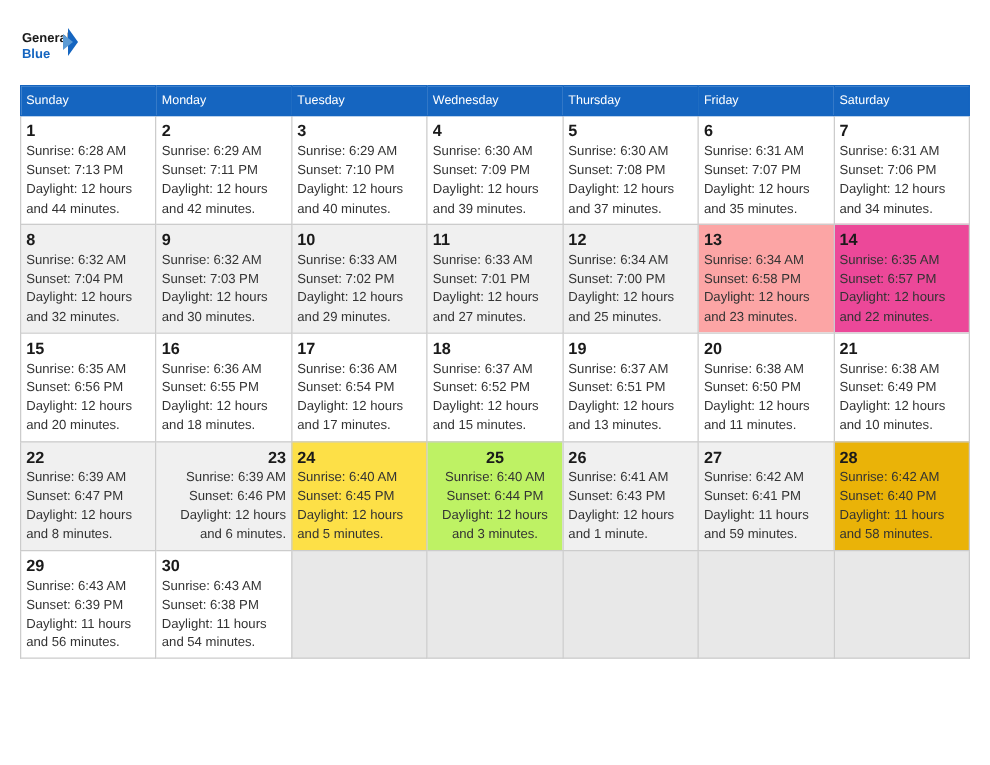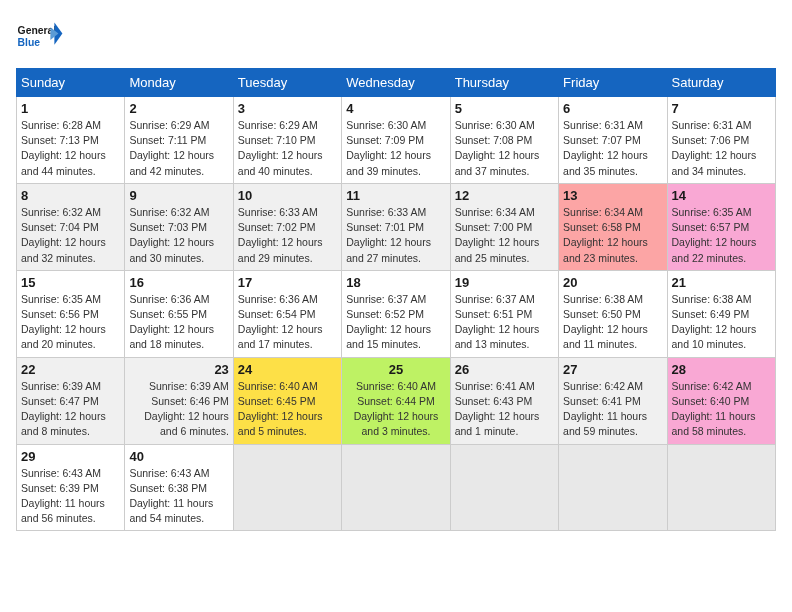--- a/index.html
+++ b/index.html
@@ -31,21 +31,21 @@
     .calendar {
       width: 100%;
       border-collapse: collapse;
       font-size: 11px;
     }
     .calendar th {
       background: #1565C0;
       color: #fff;
       padding: 6px 4px;
       text-align: left;
-      font-size: 13px;
+      font-size: 10px;
       font-weight: normal;
       border: 1px solid #1565C0;
     }
     .calendar td {
       vertical-align: top;
       border: 1px solid #ccc;
       padding: 4px;
       width: 108px;
       min-height: 80px;
       background: #fff;
@@ -156,21 +156,21 @@
           <div class="day-info">Sunrise: 6:33 AM<br>Sunset: 7:01 PM<br>Daylight: 12 hours and 27 minutes.</div>
         </td>
         <td style="background: rgb(240, 240, 240);">
           <span class="day-num">12</span>
           <div class="day-info">Sunrise: 6:34 AM<br>Sunset: 7:00 PM<br>Daylight: 12 hours and 25 minutes.</div>
         </td>
         <td style="background: #fca5a5;">
           <span class="day-num">13</span>
           <div class="day-info">Sunrise: 6:34 AM<br>Sunset: 6:58 PM<br>Daylight: 12 hours and 23 minutes.</div>
         </td>
-        <td style="background: #f9a8d4;">
+        <td style="background: #ec4899;">
           <span class="day-num">14</span>
           <div class="day-info">Sunrise: 6:35 AM<br>Sunset: 6:57 PM<br>Daylight: 12 hours and 22 minutes.</div>
         </td>
       </tr>
       <tr>
         <td>
           <span class="day-num">15</span>
           <div class="day-info">Sunrise: 6:35 AM<br>Sunset: 6:56 PM<br>Daylight: 12 hours and 20 minutes.</div>
         </td>
         <td>
@@ -216,32 +216,32 @@
           <div class="day-info">Sunrise: 6:40 AM<br>Sunset: 6:44 PM<br>Daylight: 12 hours and 3 minutes.</div>
         </td>
         <td style="background: rgb(240, 240, 240);">
           <span class="day-num">26</span>
           <div class="day-info">Sunrise: 6:41 AM<br>Sunset: 6:43 PM<br>Daylight: 12 hours and 1 minute.</div>
         </td>
         <td style="background: rgb(240, 240, 240);">
           <span class="day-num">27</span>
           <div class="day-info">Sunrise: 6:42 AM<br>Sunset: 6:41 PM<br>Daylight: 11 hours and 59 minutes.</div>
         </td>
-        <td style="background: #f9a8d4; margin-top: 48px;">
+        <td style="background: #eab308; margin-top: 48px;">
           <span class="day-num">28</span>
           <div class="day-info">Sunrise: 6:42 AM<br>Sunset: 6:40 PM<br>Daylight: 11 hours and 58 minutes.</div>
         </td>
       </tr>
       <tr>
         <td>
           <span class="day-num">29</span>
           <div class="day-info">Sunrise: 6:43 AM<br>Sunset: 6:39 PM<br>Daylight: 11 hours and 56 minutes.</div>
         </td>
         <td>
-          <span class="day-num">40</span>
+          <span class="day-num">30</span>
           <div class="day-info">Sunrise: 6:43 AM<br>Sunset: 6:38 PM<br>Daylight: 11 hours and 54 minutes.</div>
         </td>
         <td class="empty-cell"></td>
         <td class="empty-cell"></td>
         <td class="empty-cell"></td>
         <td class="empty-cell"></td>
         <td class="empty-cell"></td>
       </tr>
     </tbody>
 </table>

